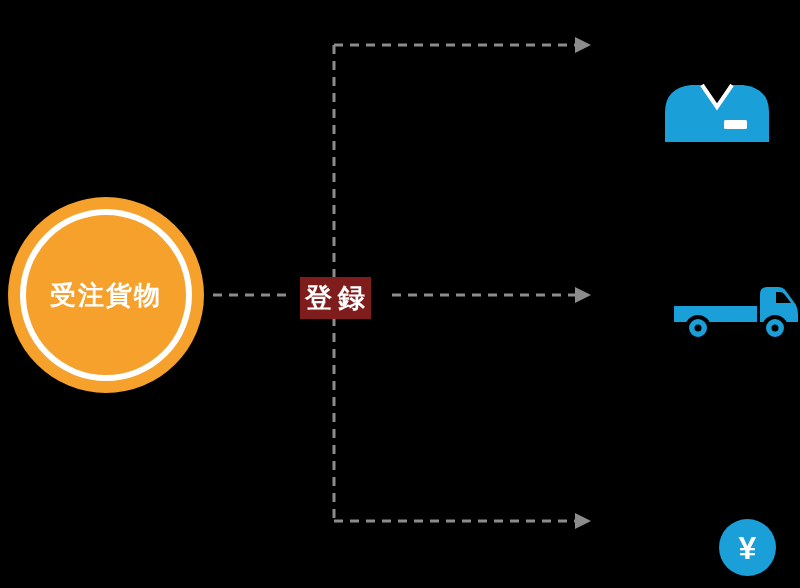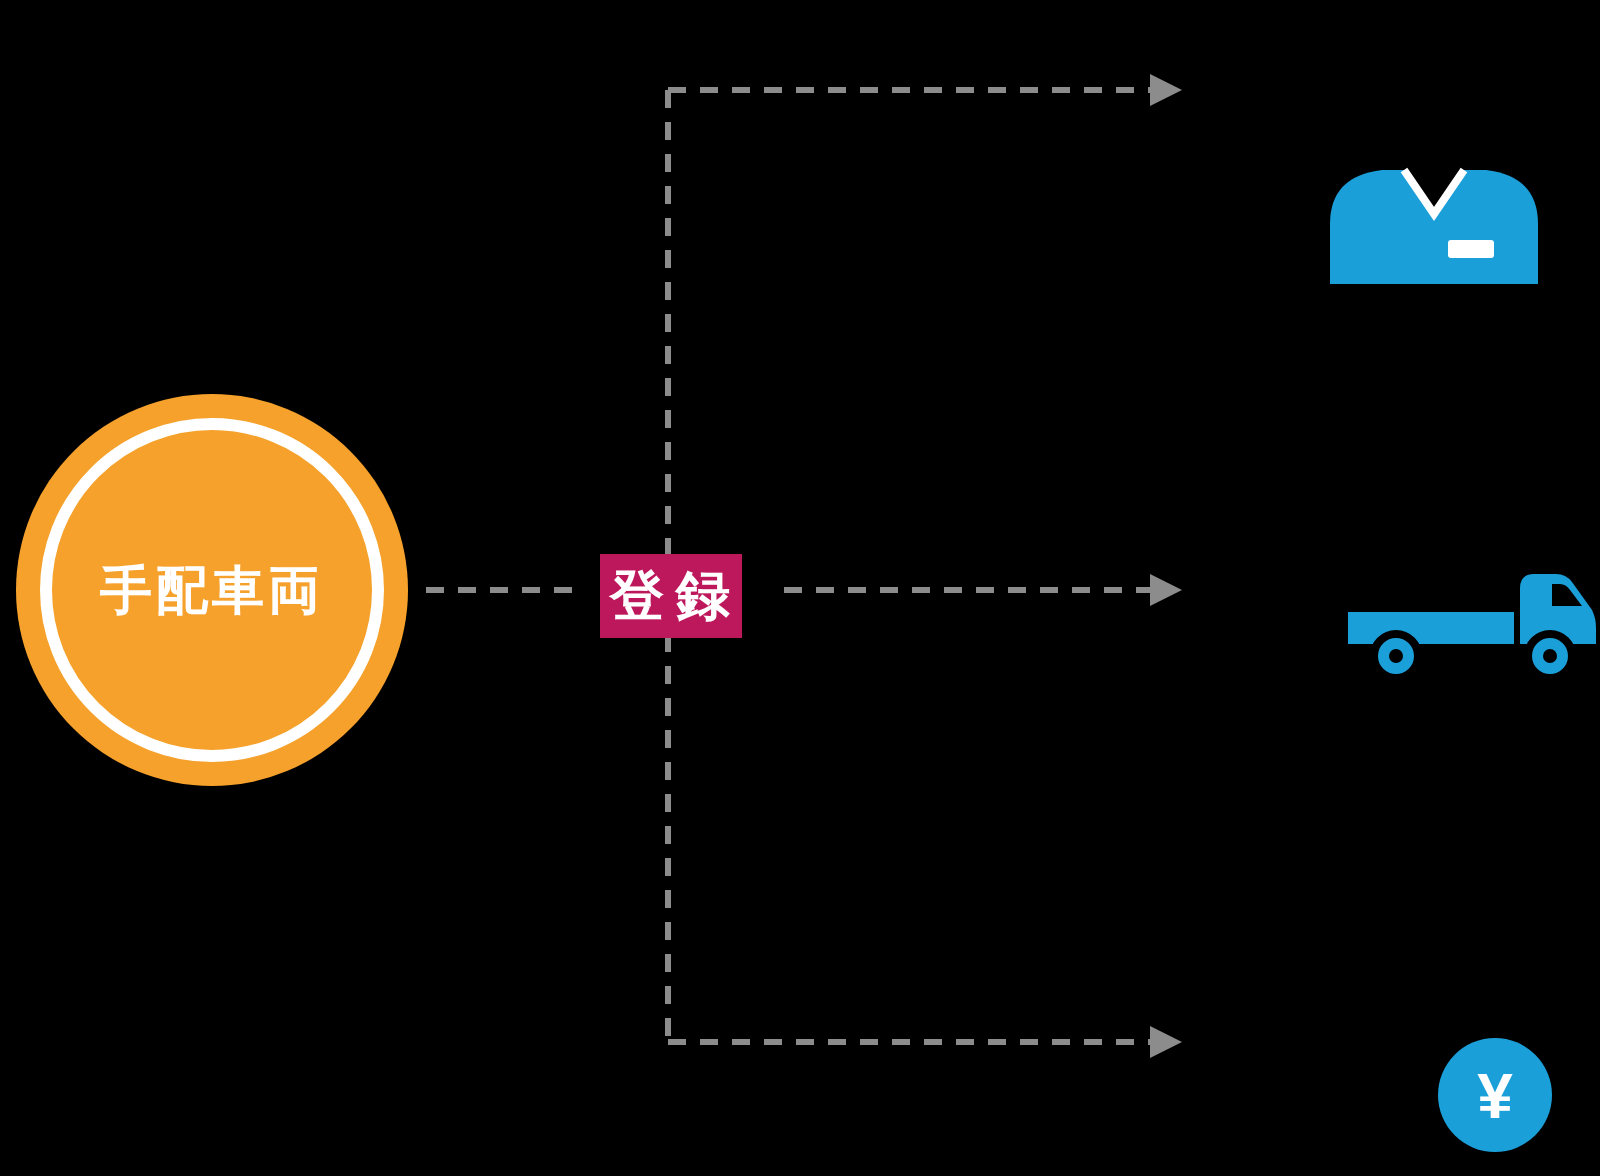--- a/index.html
+++ b/index.html
@@ -22,21 +22,21 @@
     white-space:nowrap;
   }
 
   
   .connectors{position:absolute;left:0;top:0;width:800px;height:588px;}
 
   
   .register-label{
     position:absolute;left:300px;top:277px;
     color:#fff;font-size:27px;font-weight:bold;letter-spacing:6px;
-    background:#be185d;padding:3px 0 3px 5px;z-index:3;white-space:nowrap;
+    background:#7f1d1d;padding:3px 0 3px 5px;z-index:3;white-space:nowrap;
   }
 
   .icon-box{position:absolute;}
   .yen-badge{
     position:absolute;left:719px;top:519px;width:57px;height:57px;border-radius:50%;
     background:#1A9FD9;display:flex;align-items:center;justify-content:center;
   }
   .yen-badge span{color:#fff;font-size:32px;font-weight:bold;line-height:1;}
 </style>
 </head>
@@ -54,21 +54,21 @@
     </g>
     <g fill="#8C8C8C">
       <polygon points="575,37 591,45 575,53"></polygon>
       <polygon points="575,287 591,295 575,303"></polygon>
       <polygon points="575,513 591,521 575,529"></polygon>
     </g>
   </svg>
 
   <div class="source-node">
     <div class="source-inner">
-      <span>手配車両</span>
+      <span>受注貨物</span>
     </div>
   </div>
 
   <div class="register-label">登録</div>
 
   <div class="icon-box" style="left:661px;top:76px;">
     <svg width="112" height="66" viewBox="0 0 112 66">
       <path d="M4,66 V36 Q4,12 30,9 L82,9 Q108,12 108,36 V66 Z" fill="#1A9FD9"></path>
       <polygon points="41,9 71,9 56,31" fill="#000"></polygon>
       <path d="M41,9 L56,31 L71,9" stroke="#fff" stroke-width="4" fill="none"></path>

